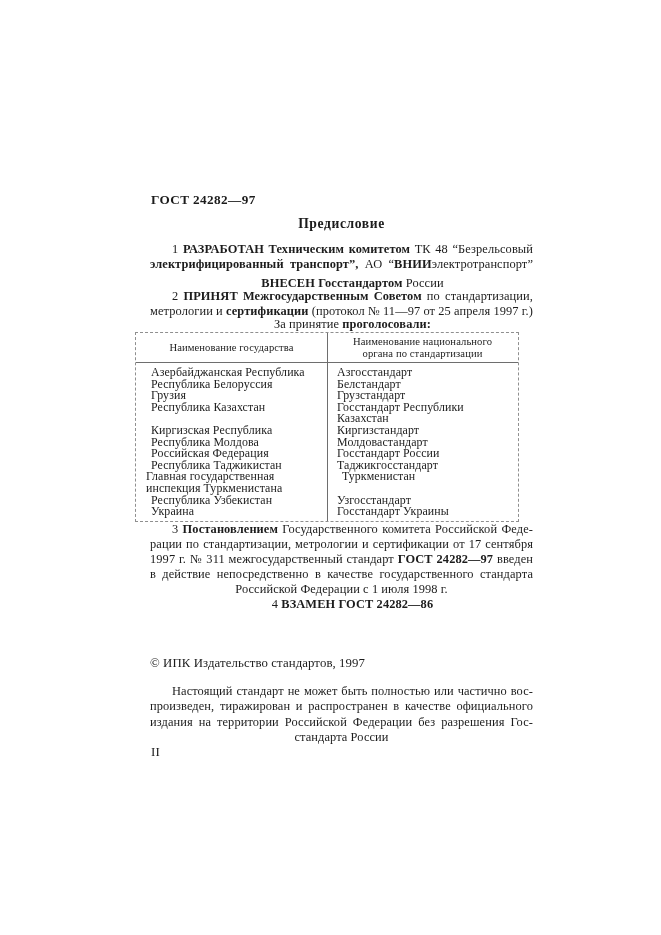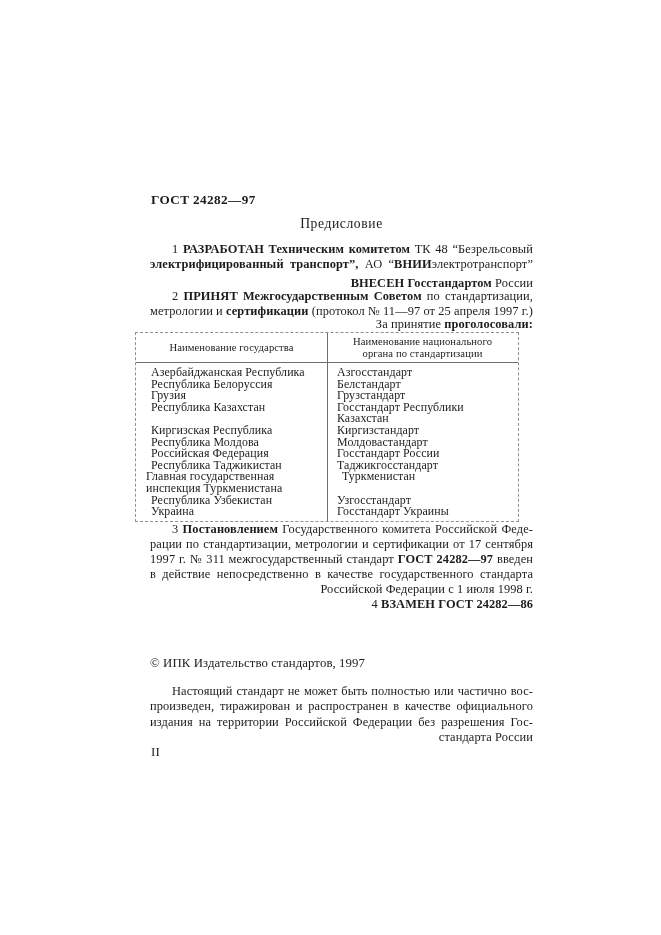--- a/index.html
+++ b/index.html
@@ -13,27 +13,27 @@
     position:relative; width:659px; height:935px;
     background: var(--paper, #ffffff); overflow:hidden;
     letter-spacing:0.1px;
   }
   .doccode {
     position:absolute; left:151px; top:192px;
     font-size:13.2px; font-weight:bold; letter-spacing:0.4px;
   }
   .title {
     position:absolute; left:150px; top:216px; width:383px;
-    text-align:center; font-size:13.6px; font-weight:normal; letter-spacing:0.6px;
+    text-align:center; font-size:13.6px; font-weight:bold; letter-spacing:0.6px;
   }
   .para {
     position:absolute; left:150px; width:383px;
     font-size:12.4px; line-height:15.1px;
   }
-  .tline { text-align:right; }
+  .tline { text-align:center; }
   .tline.just { text-align:justify; text-align-last:justify; }
   .tline.ind { text-indent:22px; }
   .bseg { font-weight:bold; }
   .p1 { top:242px; }
   .pvnesen { top:276px; }
   .p2 { top:289px; }
   .pvote { top:317px; }
   .p3 { top:522px; }
   .p4 { top:597px; }
   .copyright {

